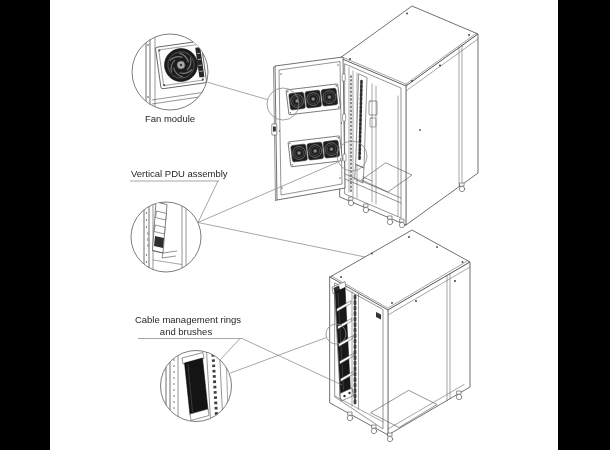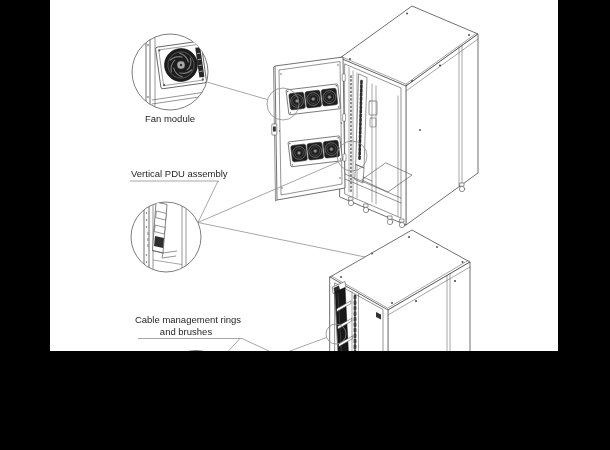--- a/index.html
+++ b/index.html
@@ -1,16 +1,16 @@
 <!DOCTYPE html>
 <html><head>
 <meta charset="utf-8">
 <style>
   html,body{margin:0;padding:0;background:#000;}
-  #stage{position:relative;width:610px;height:351px;background:#ffffff;overflow:hidden;
+  #stage{position:relative;width:610px;height:450px;background:#ffffff;overflow:hidden;
          font-family:"Liberation Sans","DejaVu Sans",sans-serif;}
   .bar{position:absolute;top:0;height:450px;background:#000;}
   #bar-left{left:0;width:50px;}
   #bar-right{left:558px;width:52px;}
   svg{position:absolute;left:0;top:0;}
   text.lbl{font-family:"Liberation Sans","DejaVu Sans",sans-serif;font-size:9.5px;fill:#262626;}
 </style>
 </head>
 <body>
 

